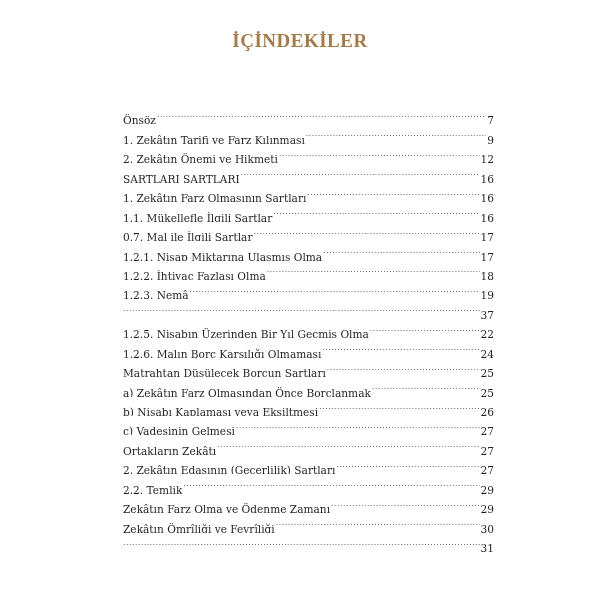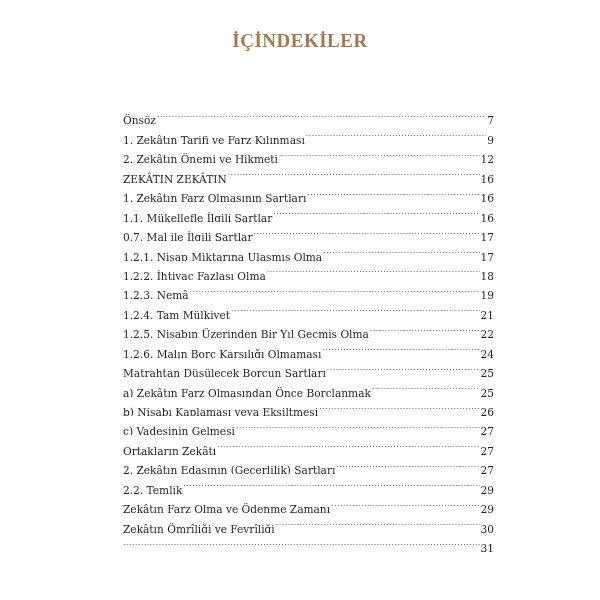--- a/index.html
+++ b/index.html
@@ -87,21 +87,21 @@
       <span class="toc-label">1. Zekâtın Tarifi ve Farz Kılınması</span>
       <span class="toc-dots"></span>
       <span class="toc-page">9</span>
     </li>
   <li class="toc-row">
       <span class="toc-label">2. Zekâtın Önemi ve Hikmeti</span>
       <span class="toc-dots"></span>
       <span class="toc-page">12</span>
     </li>
   <li class="toc-row">
-      <span class="toc-label">ZEKÂTIN ZEKÂTIN</span>
+      <span class="toc-label">ŞARTLARI ŞARTLARI</span>
       <span class="toc-dots"></span>
       <span class="toc-page">16</span>
     </li>
   <li class="toc-row">
       <span class="toc-label">1. Zekâtın Farz Olmasının Şartları</span>
       <span class="toc-dots"></span>
       <span class="toc-page">16</span>
     </li>
   <li class="toc-row">
       <span class="toc-label">1.1. Mükellefle İlgili Şartlar</span>
@@ -122,23 +122,22 @@
       <span class="toc-label">1.2.2. İhtiyaç Fazlası Olma</span>
       <span class="toc-dots"></span>
       <span class="toc-page">18</span>
     </li>
   <li class="toc-row">
       <span class="toc-label">1.2.3. Nemâ</span>
       <span class="toc-dots"></span>
       <span class="toc-page">19</span>
     </li>
   <li class="toc-row">
-      <span class="toc-label">1.2.4. Tam Mülkiyet</span>
       <span class="toc-dots"></span>
-      <span class="toc-page">21</span>
+      <span class="toc-page">37</span>
     </li>
   <li class="toc-row">
       <span class="toc-label">1.2.5. Nisabın Üzerinden Bir Yıl Geçmiş Olma</span>
       <span class="toc-dots"></span>
       <span class="toc-page">22</span>
     </li>
   <li class="toc-row">
       <span class="toc-label">1.2.6. Malın Borç Karşılığı Olmaması</span>
       <span class="toc-dots"></span>
       <span class="toc-page">24</span>

